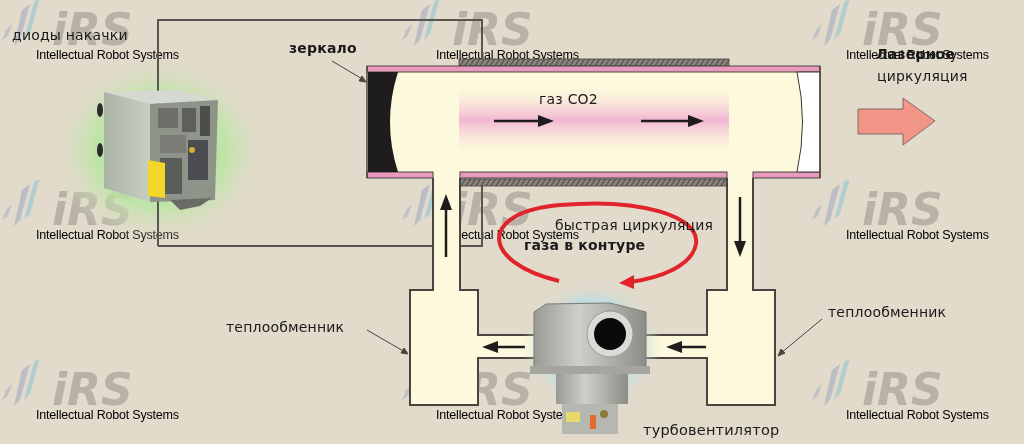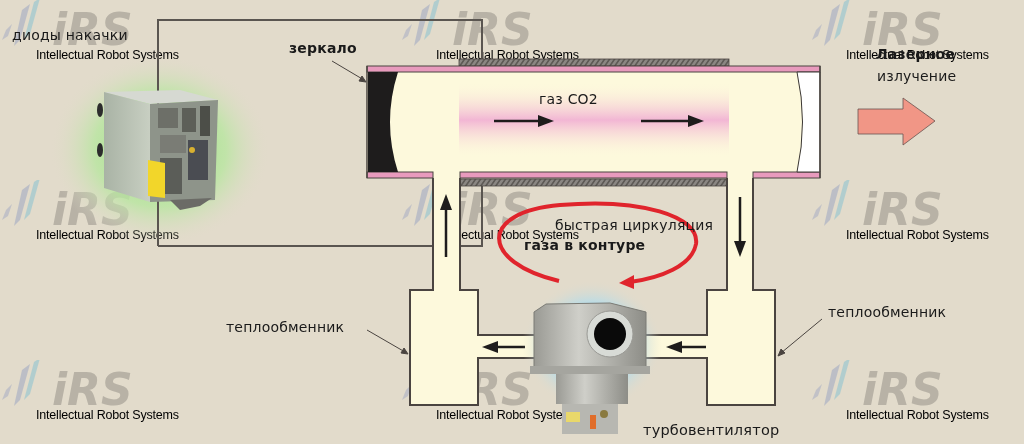--- a/index.html
+++ b/index.html
@@ -233,18 +233,18 @@
     <circle cx="610" cy="334" r="16" fill="#0a0a0a"></circle>
   </g>
 
   <polygon points="858,109 903,109 903,98 935,121 903,145 903,134 858,134" fill="#f19686" stroke="#6a5450" stroke-width="0.8"></polygon>
 </svg>
 
 <div class="label" style="left:12px; top:27px;">диоды накачки</div>
 <div class="label" style="left:289px; top:40px;font-weight:bold;">зеркало</div>
 <div class="label" style="left:539px; top:91px;text-align:right;">газ CO2</div>
 <div class="label" style="left:876px; top:46px;font-weight:bold;">Лазерное</div>
-<div class="label" style="left:877px; top:68px;">излучение</div>
+<div class="label" style="left:877px; top:68px;">циркуляция</div>
 <div class="label" style="left:524px; top:217px;margin-left:31px;">быстрая циркуляция</div>
 <div class="label" style="left:524px; top:237px;font-weight:bold;">газа в контуре</div>
 <div class="label" style="left:226px; top:319px;">теплообменник</div>
 <div class="label" style="left:828px; top:304px;">теплообменник</div>
 <div class="label bold" style="left:643px; top:422px;">турбовентилятор</div>
 
 </body></html>

